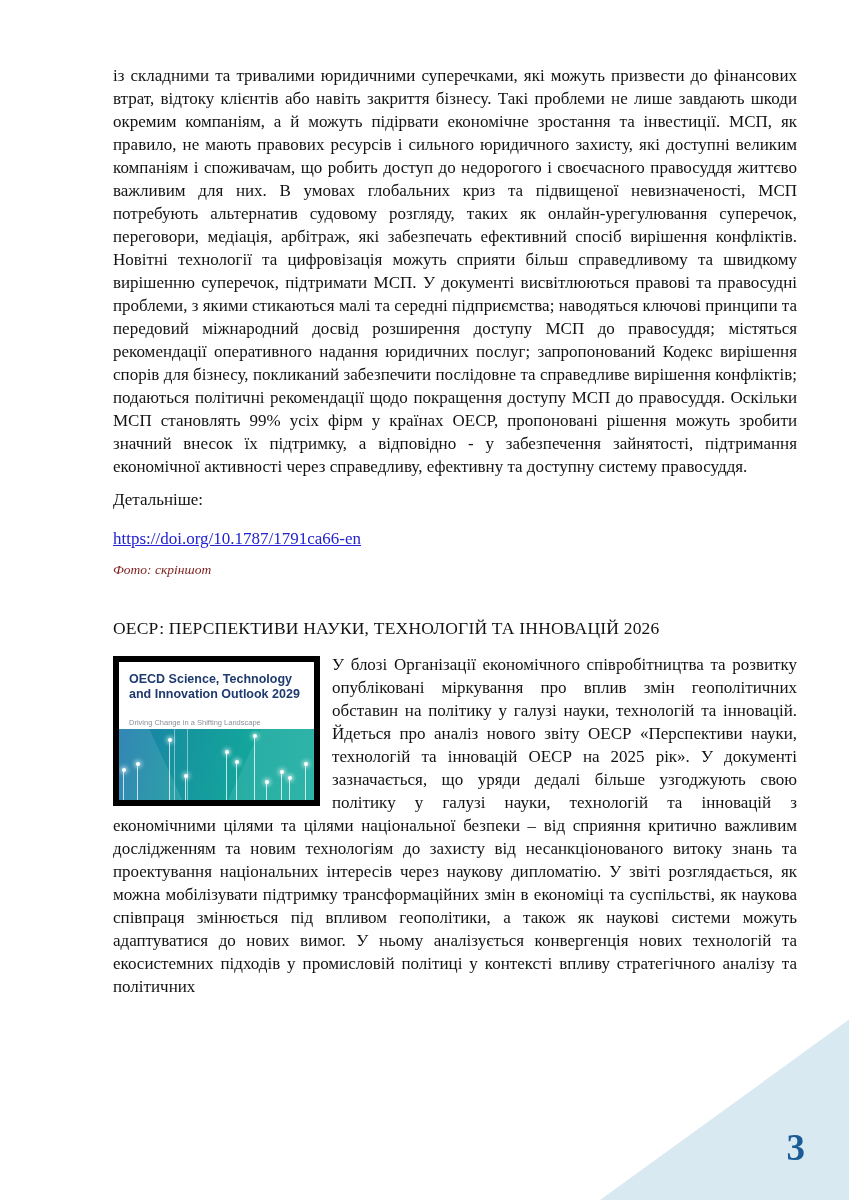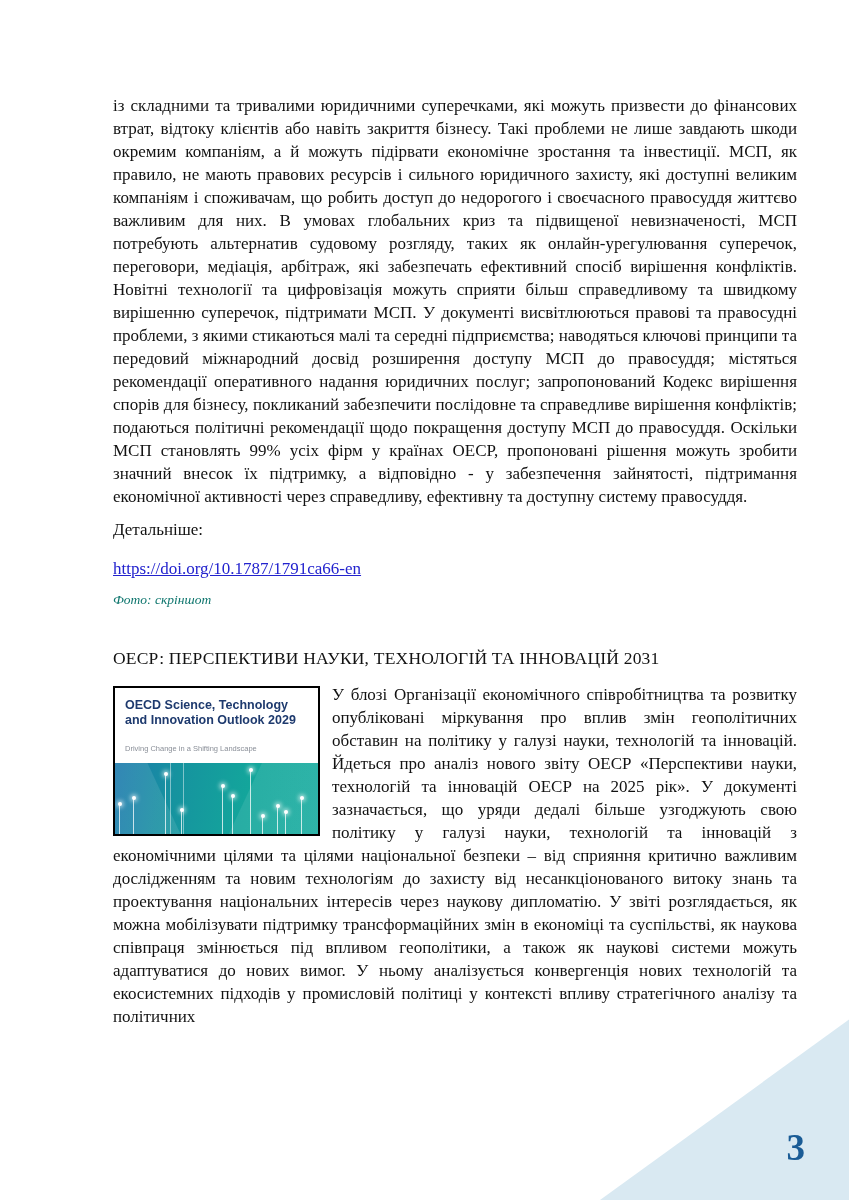--- a/index.html
+++ b/index.html
@@ -3,45 +3,45 @@
 <meta charset="utf-8">
 <style>
   html,body{margin:0;padding:0;}
   body{
     width:849px;height:1200px;position:relative;overflow:hidden;
     background:#ffffff;
     font-family:"Liberation Serif", serif;
     color:#111111;
   }
   .content{
-    position:absolute;left:113px;top:94px;width:684px;
+    position:absolute;left:113px;top:64px;width:684px;
   }
   .body-text{
     font-size:17px;line-height:23px;text-align:justify;
     margin:0;color:#121212;
   }
   .details-block{margin-top:10px;font-size:17px;line-height:23px;}
   .details-line{display:flex;justify-content:space-between;align-items:baseline;}
   .details-line a, .doi-line a{
     color:#2222ce;text-decoration:underline;
   }
   .comma{color:#111111;}
   .doi-line{margin-top:16px;}
   .photo-caption{
-    margin-top:12px;font-style:italic;font-size:13.5px;color:#0f766e;
+    margin-top:12px;font-style:italic;font-size:13.5px;color:#7f1d1d;
   }
   .article2-heading{
     margin:39px 0 0 0;font-size:17.5px;font-weight:normal;line-height:23px;
     color:#121212;letter-spacing:0.2px;
   }
   .article2-body{margin-top:13px;}
   
   .cover{
     float:left;width:207px;height:150px;margin:3px 12px 4px 0;
-    border:2px solid #000000;box-sizing:border-box;background:#ffffff;
+    border:6px solid #000000;box-sizing:border-box;background:#ffffff;
     position:relative;overflow:hidden;
     font-family:"Liberation Sans", sans-serif;
   }
   .cover-title{
     margin:10px 0 0 10px;font-size:12.5px;font-weight:bold;line-height:15px;
     color:#1e3a6e;
   }
   .cover-subtitle{
     margin:16px 0 0 10px;font-size:7.5px;color:#8a8f98;
   }
@@ -82,21 +82,21 @@
     <div class="details-line">
       <span>Детальніше:</span>
     </div>
     <div class="doi-line">
       <a href="#">https://doi.org/10.1787/1791ca66-en</a>
     </div>
   </div>
 
   <div class="photo-caption">Фото: скріншот</div>
 
-  <h2 class="article2-heading">ОЕСР: ПЕРСПЕКТИВИ НАУКИ, ТЕХНОЛОГІЙ ТА ІННОВАЦІЙ 2031</h2>
+  <h2 class="article2-heading">ОЕСР: ПЕРСПЕКТИВИ НАУКИ, ТЕХНОЛОГІЙ ТА ІННОВАЦІЙ 2026</h2>
 
   <div class="article2-body">
     <div class="cover">
       <div class="cover-title">
         <div>OECD Science, Technology</div>
         <div>and Innovation Outlook 2029</div>
       </div>
       <div class="cover-subtitle">Driving Change in a Shifting Landscape</div>
       <div class="cover-band" id="cover-band">
           <div class="pin" style="left: 4px; height: 30px;">

